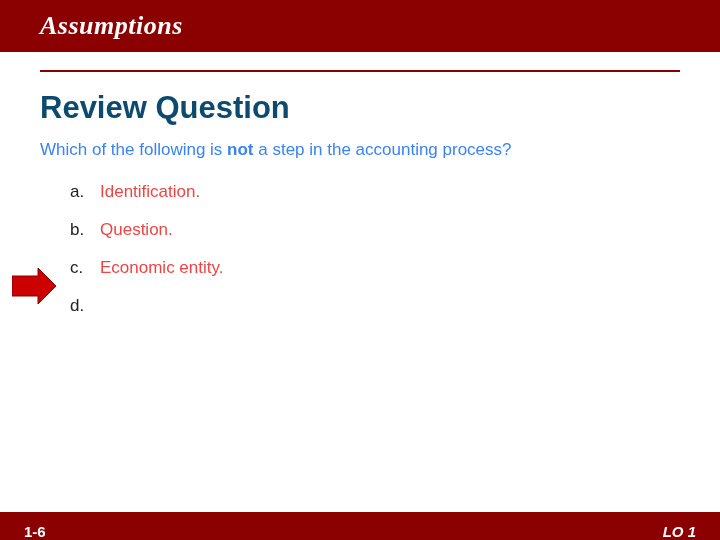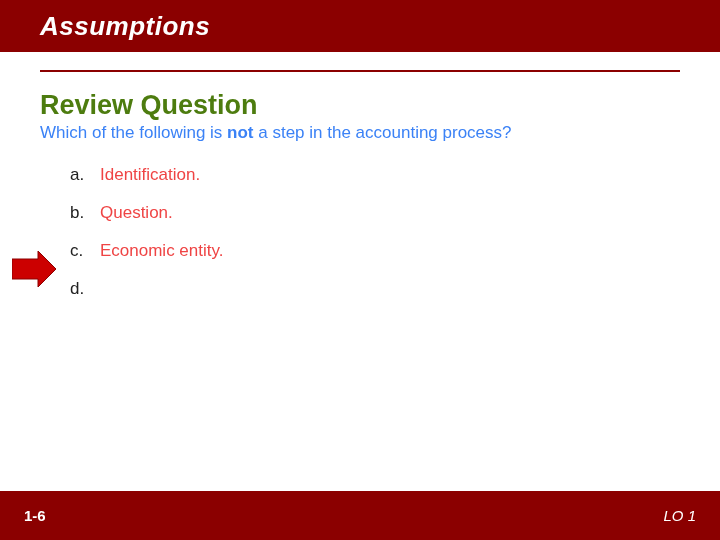--- a/index.html
+++ b/index.html
@@ -23,20 +23,21 @@
       position: relative;
       padding: 0;
     }
 
     .header-bar {
       background-color: #8B0000;
       height: 52px;
       display: flex;
       align-items: center;
       padding: 0 40px;
+      font-family: Liberation Serif, serif;
     }
 
     .header-title {
       color: #ffffff;
       font-size: 26px;
       font-weight: bold;
       font-style: italic;
       letter-spacing: 0.5px;
     }
 
@@ -46,25 +47,25 @@
       height: 2px;
       background-color: #8B0000;
       margin-top: 18px;
     }
 
     .content-area {
       padding: 10px 40px 20px 40px;
     }
 
     .review-question-title {
-      color: #4d7c0f;
-      font-size: 27px;
+      color: #0c4a6e;
+      font-size: 31px;
       font-weight: bold;
       margin-top: 8px;
-      margin-bottom: 0;
+      margin-bottom: 12px;
     }
 
     .question-text {
       font-size: 17px;
       color: #3b82f6;
       line-height: 1.4;
       margin-bottom: 20px;
       max-width: 580px;
     }
 
@@ -116,38 +117,38 @@
     .arrow-svg {
       width: 44px;
       height: 36px;
     }
 
     .footer {
       position: absolute;
       bottom: 0;
       left: 0;
       right: 0;
-      height: 49px;
+      height: 28px;
       background-color: #8B0000;
       display: flex;
-      align-items: center;
+      align-items: flex-end;
       justify-content: space-between;
-      padding: 8px 24px;
+      padding: 0 24px;
     }
 
     .footer-left {
       color: #ffffff;
       font-size: 15px;
       font-weight: bold;
     }
 
     .footer-right {
       color: #ffffff;
       font-size: 15px;
-      font-weight: normal;
+      font-weight: bold;
       font-style: italic;
     }
   </style>
 </head>
 <body>
 
 <div class="slide-container">
 
   <div class="header-bar">
     <span class="header-title">Assumptions</span>

